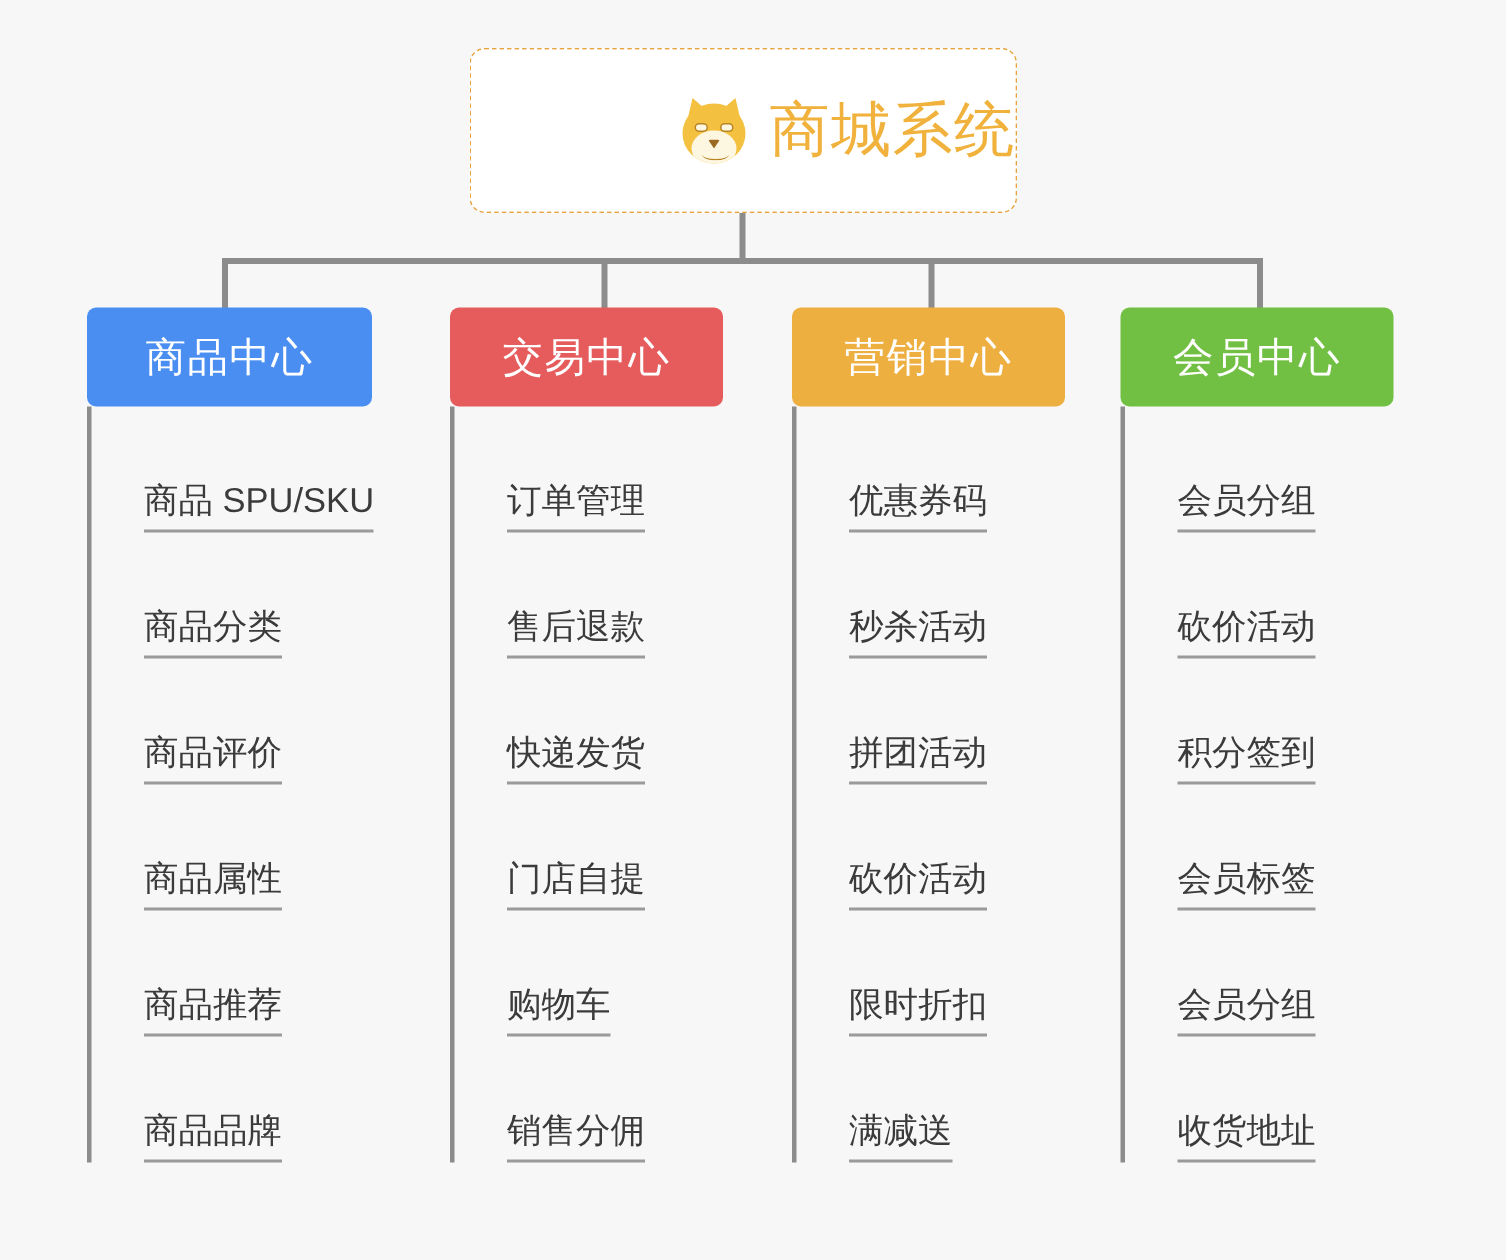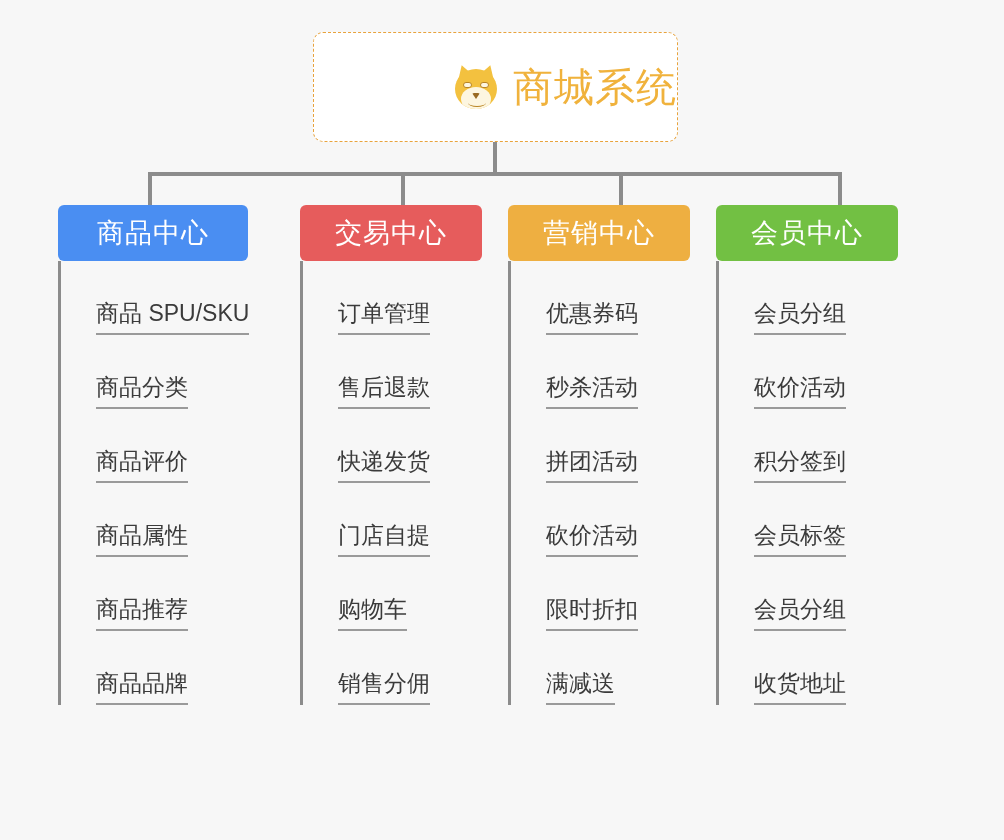--- a/index.html
+++ b/index.html
@@ -108,21 +108,21 @@
   }
   .conn-v { width: 4px; }
   .conn-h { height: 4px; }
 
   
   .branch {
     position: absolute;
     top: 205px;
   }
   .branch-header {
-    height: 56px;
+    height: 66px;
     border-radius: 6px;
     color: #ffffff;
     font-size: 27px;
     display: flex;
     align-items: center;
     justify-content: center;
     letter-spacing: 1px;
   }
 
   
@@ -134,21 +134,21 @@
   .leaf-trunk {
     position: absolute;
     left: 0;
     top: 0;
     bottom: 0;
     width: 3px;
     background: #8c8c8c;
   }
   .leaf-item {
     position: relative;
-    height: 74px;
+    height: 84px;
     display: flex;
     align-items: flex-end;
     padding-left: 38px;
   }
   .leaf-label {
     font-size: 23px;
     color: #3b3b3b;
     padding-bottom: 7px;
     white-space: nowrap;
     border-bottom: 2px solid #9a9a9a;
@@ -229,21 +229,21 @@
       </div>
       <div class="leaf-item">
         <span class="leaf-label">购物车</span>
       </div>
       <div class="leaf-item">
         <span class="leaf-label">销售分佣</span>
       </div>
     </div>
   </div>
 
-  <div class="branch" style="left:508px; width:182px;">
+  <div class="branch" style="left:528px; width:182px;">
     <div class="branch-header" style="background:#eeaf41;">
       <span>营销中心</span>
     </div>
     <div class="leaf-list">
       <span class="leaf-trunk"></span>
       <div class="leaf-item">
         <span class="leaf-label">优惠券码</span>
       </div>
       <div class="leaf-item">
         <span class="leaf-label">秒杀活动</span>
@@ -256,21 +256,21 @@
       </div>
       <div class="leaf-item">
         <span class="leaf-label">限时折扣</span>
       </div>
       <div class="leaf-item">
         <span class="leaf-label">满减送</span>
       </div>
     </div>
   </div>
 
-  <div class="branch" style="left:716px; width:182px;">
+  <div class="branch" style="left:747px; width:182px;">
     <div class="branch-header" style="background:#72c043;">
       <span>会员中心</span>
     </div>
     <div class="leaf-list">
       <span class="leaf-trunk"></span>
       <div class="leaf-item">
         <span class="leaf-label">会员分组</span>
       </div>
       <div class="leaf-item">
         <span class="leaf-label">砍价活动</span>

